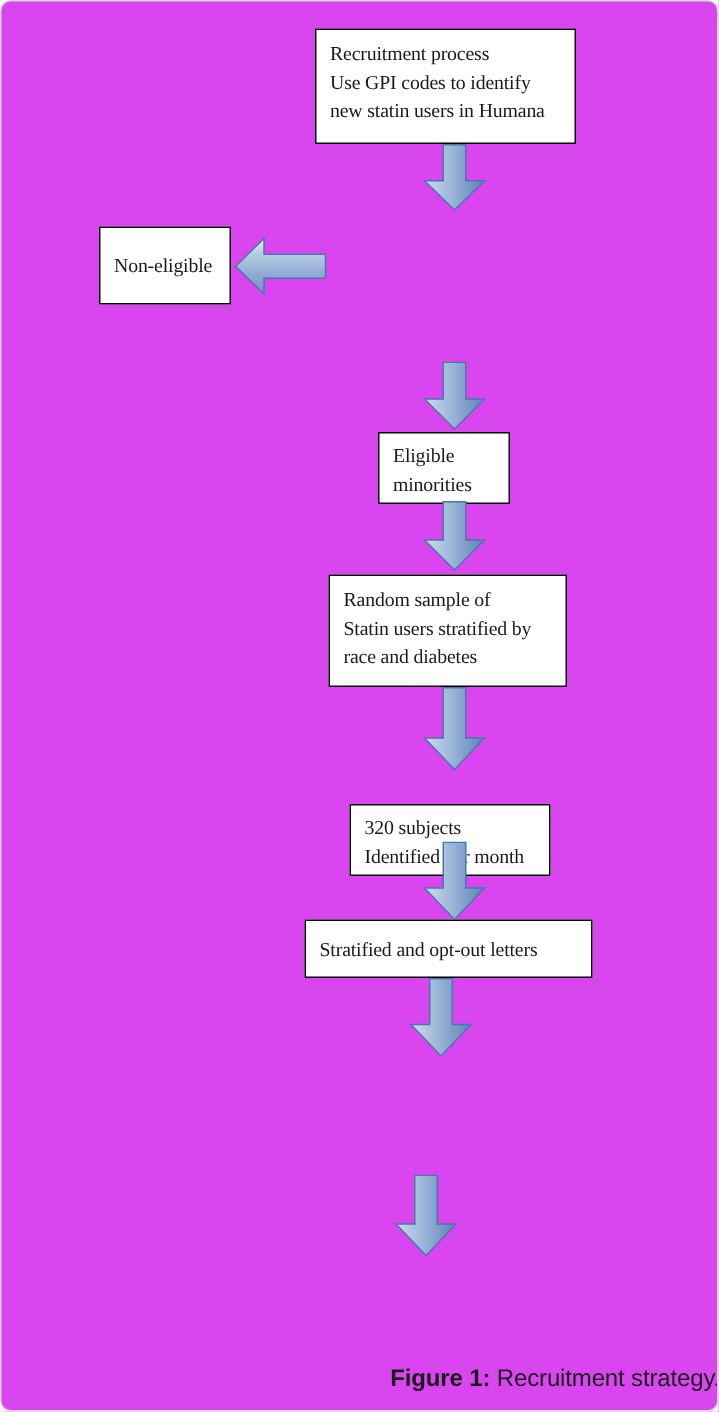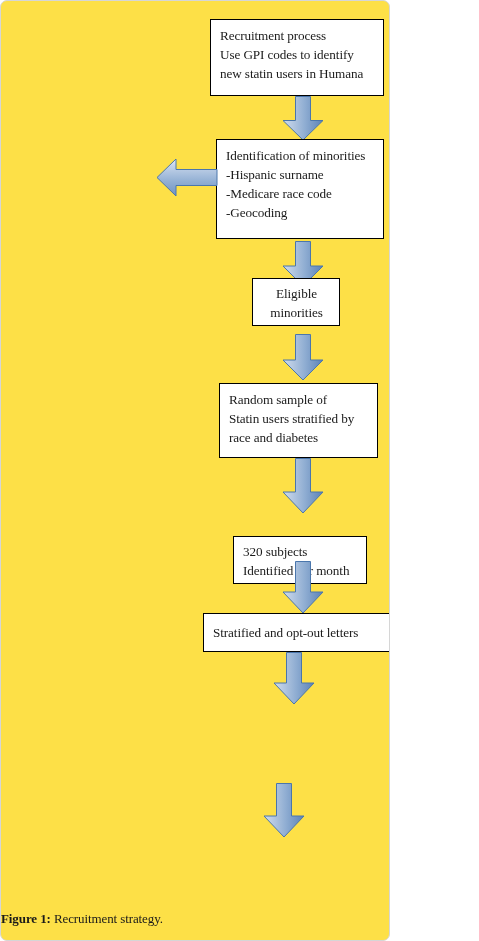--- a/index.html
+++ b/index.html
@@ -5,24 +5,24 @@
   html, body {
     margin: 0;
     padding: 0;
     background: #ffffff;
   }
   body {
     font-family: "Liberation Serif", "DejaVu Serif", serif;
   }
   #figure-frame {
     position: relative;
-    width: 390px;
+    width: 479px;
     height: 941px;
     box-sizing: border-box;
-    background: #fde047;
+    background: #d946ef;
     border: 1px solid #d6d6d6;
     border-radius: 7px;
     overflow: hidden;
   }
   .canvas {
     position: absolute;
     left: 0; top: 0;
     width: 479px;
     height: 941px;
   }
@@ -50,23 +50,23 @@
   .arrow-left {
     position: absolute;
     display: block;
   }
 
   
   .caption {
     position: absolute;
     left: 0;
     width: 479px;
-    text-align: left;
-    font-family: Liberation Serif, serif;
-    font-size: 13px;
+    text-align: right;
+    font-family: Liberation Sans, sans-serif;
+    font-size: 16px;
     color: #1a1a1a;
     letter-spacing: -0.1px;
   }
   .caption b {
     font-weight: bold;
   }
 </style>
 </head>
 <body>
 
@@ -91,35 +91,32 @@
     </svg>
 
     <div class="node" style="left:209px; top:18px; width:174px; height:77px;">Recruitment process
 Use GPI codes to identify
 new statin users in Humana</div>
 
     <svg class="arrow-down" style="left:281px; top:95px; width:42px; height:45px;" viewBox="0 0 42 45">
       <path d="M13.5,0.5 L28.5,0.5 L28.5,24.5 L41,24.5 L21,44 L1,24.5 L13.5,24.5 Z" fill="url(#gradDown)" stroke="#4a76ac" stroke-width="1"></path>
     </svg>
 
-    <div class="node" style="left:215px; top:138px; width:168px; height:100px;">Identification of minorities
--Hispanic surname
--Medicare race code
--Geocoding</div>
 
+    <div class="node tight" style="left:65px; top:150px; width:88px; height:52px; padding-top:15px;">Non-eligible</div>
 
     <svg class="arrow-left" style="left:155px; top:155px; width:62px; height:43px;" viewBox="0 0 62 43">
       <path d="M1,21.5 L20,3 L20,13.5 L61,13.5 L61,29.5 L20,29.5 L20,40 Z" fill="url(#gradLeft)" stroke="#4a76ac" stroke-width="1"></path>
     </svg>
 
     <svg class="arrow-down" style="left:281px; top:240px; width:42px; height:46px;" viewBox="0 0 42 46">
       <path d="M13.5,0.5 L28.5,0.5 L28.5,25 L41,25 L21,45 L1,25 L13.5,25 Z" fill="url(#gradDown)" stroke="#4a76ac" stroke-width="1"></path>
     </svg>
 
-    <div class="node" style="left:251px; top:277px; width:88px; height:48px; padding-top:5px;text-align:center;">Eligible
+    <div class="node" style="left:251px; top:287px; width:88px; height:48px; padding-top:5px;">Eligible
 minorities</div>
 
     <svg class="arrow-down" style="left:281px; top:333px; width:42px; height:47px;" viewBox="0 0 42 47">
       <path d="M13.5,0.5 L28.5,0.5 L28.5,26 L41,26 L21,46 L1,26 L13.5,26 Z" fill="url(#gradDown)" stroke="#4a76ac" stroke-width="1"></path>
     </svg>
 
     <div class="node" style="left:218px; top:382px; width:159px; height:75px;">Random sample of
 Statin users stratified by
 race and diabetes</div>
 

